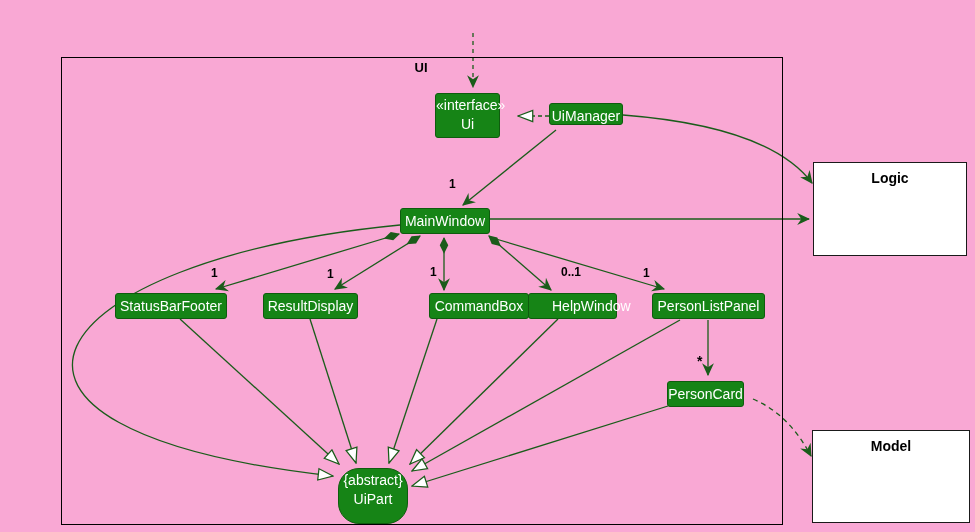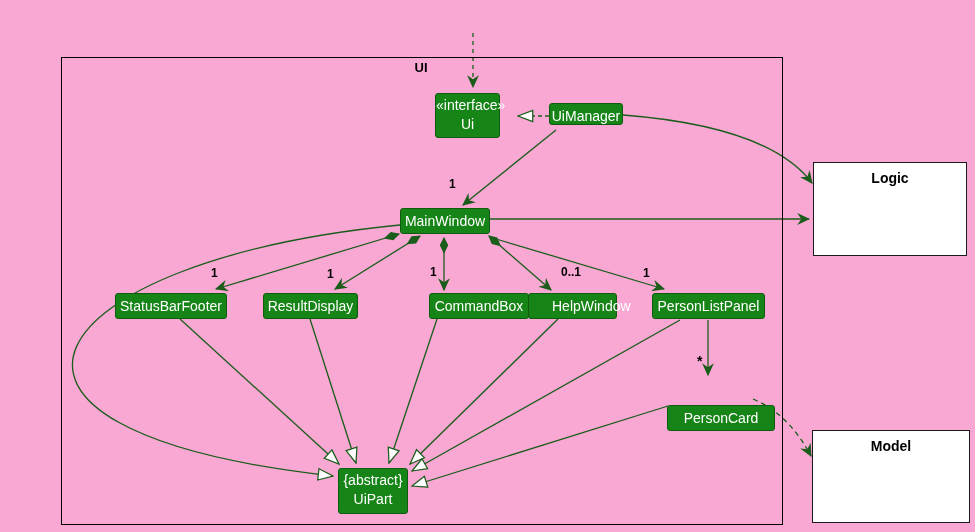--- a/index.html
+++ b/index.html
@@ -105,23 +105,23 @@
   <div class="cls" style="left:263px;top:293px;width:95px;height:26px;">ResultDisplay</div>
 
   <div class="cls" style="left:115px;top:293px;width:112px;height:26px;">StatusBarFooter</div>
 
   <div class="cls" style="left:393px;top:293px;width:100px;height:26px;margin-left:36px;">CommandBox</div>
 
   <div class="cls" style="left:528px;top:293px;width:89px;height:26px;padding-left:23px;">HelpWindow</div>
 
   <div class="cls" style="left:652px;top:293px;width:113px;height:26px;">PersonListPanel</div>
 
-  <div class="cls" style="left:667px;top:381px;width:108px;height:26px;margin-top:24px;">PersonCard</div>
+  <div class="cls" style="left:667px;top:381px;width:77px;height:26px;">PersonCard</div>
 
-  <div class="cls two" style="left:338px;top:468px;width:70px;height:46px;">
+  <div class="cls two" style="left:338px;top:468px;width:70px;height:56px;border-radius:21px;">
     <div>{abstract}</div>
     <div>UiPart</div>
   </div>
 
   <div class="mult" style="left:449px;top:177px;">1</div>
   <div class="mult" style="left:211px;top:266px;">1</div>
   <div class="mult" style="left:327px;top:267px;">1</div>
   <div class="mult" style="left:430px;top:265px;">1</div>
   <div class="mult" style="left:513px;top:265px;margin-left:48px;">0..1</div>
   <div class="mult" style="left:643px;top:266px;">1</div>

